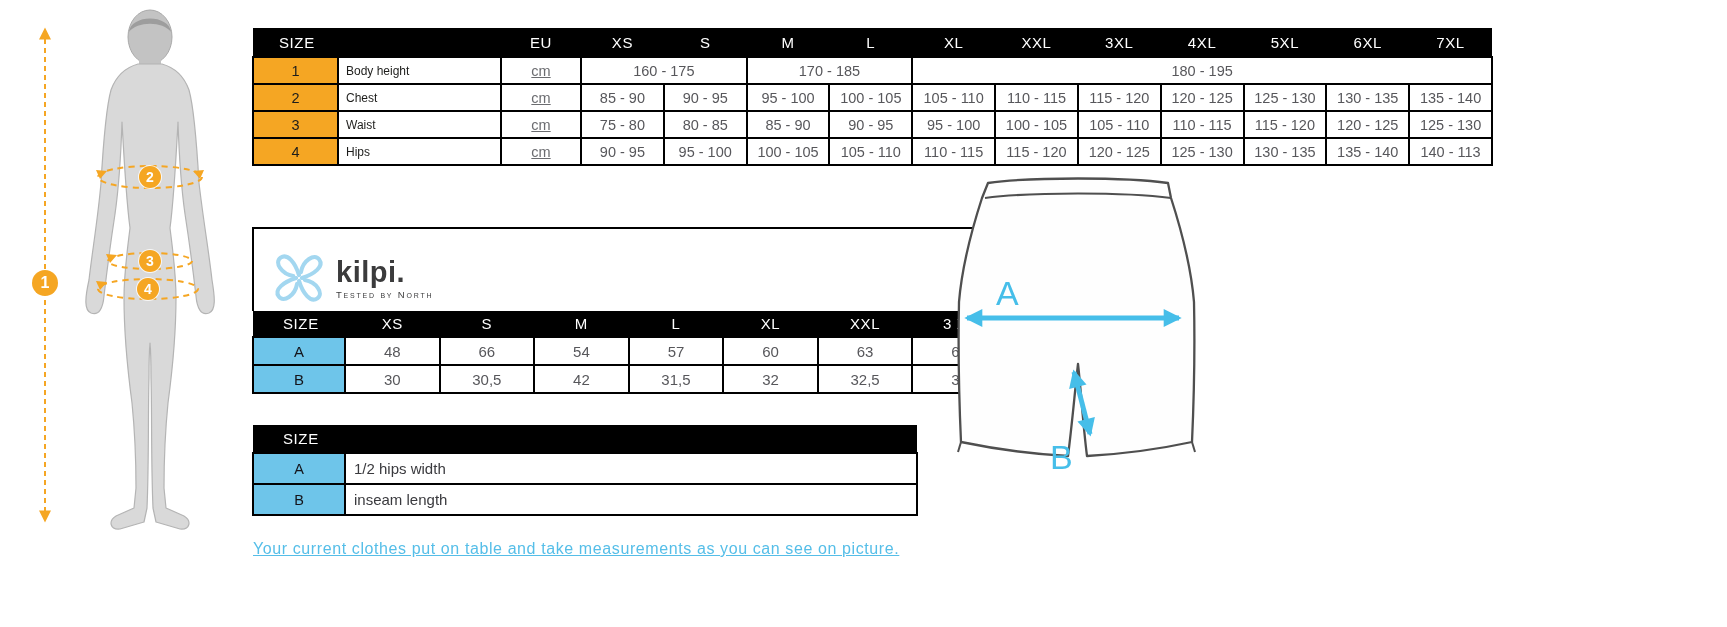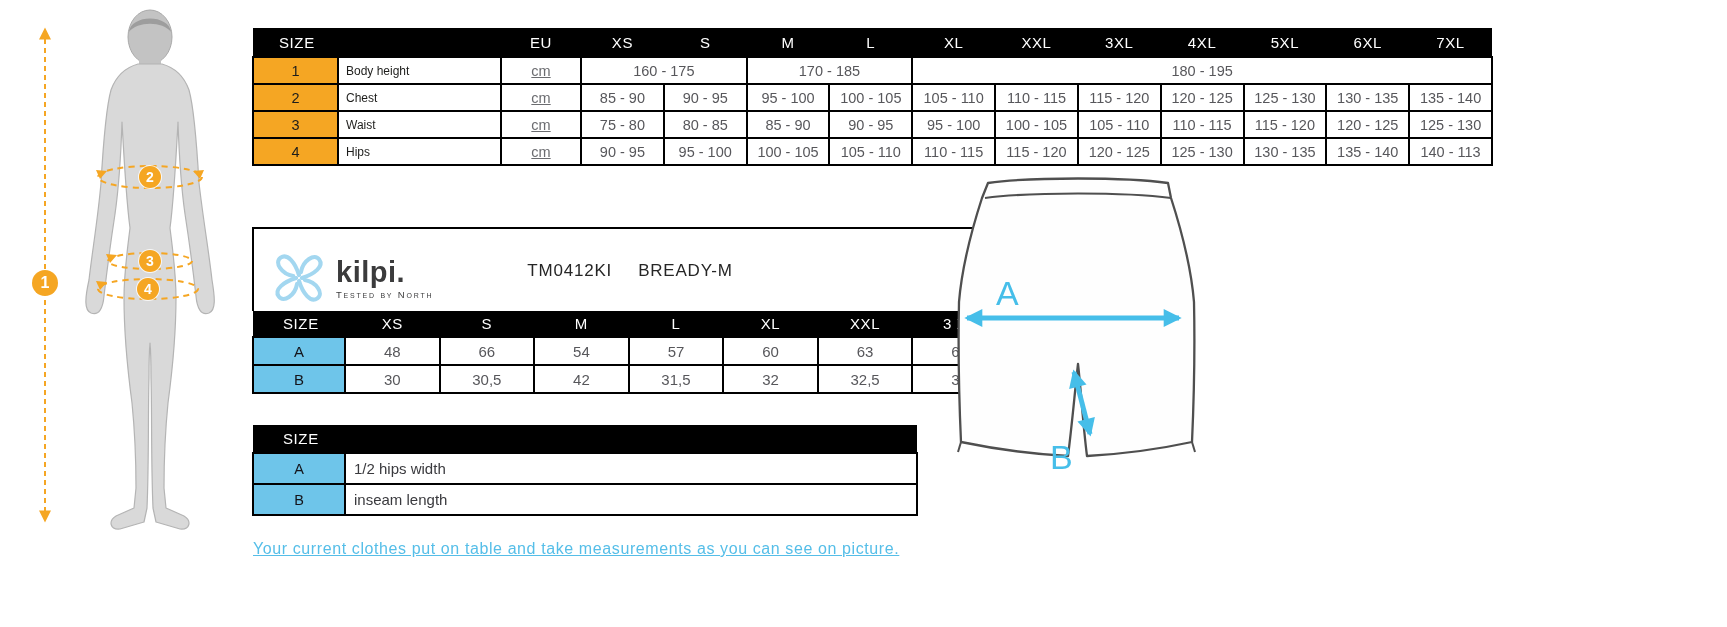--- a/index.html
+++ b/index.html
@@ -228,23 +228,20 @@
           <path d="M30,27 C26,14 18,4 11,9 C4,14 12,26 24,28" transform="rotate(90,30,30)"></path>
           <path d="M30,27 C26,14 18,4 11,9 C4,14 12,26 24,28" transform="rotate(180,30,30)"></path>
           <path d="M30,27 C26,14 18,4 11,9 C4,14 12,26 24,28" transform="rotate(270,30,30)"></path>
         </g>
       </svg>
       <div class="brand-text">
         <div class="brand">kilpi.</div>
         <div class="tagline">Tested by North</div>
       </div>
     </div>
-    <div class="product-title">
-      <span>TM0412KI</span><span>BREADY-M</span>
-    </div>
   </div>
 
   <table class="product">
     <colgroup>
         <col style="width:92px">
         <col>
         <col>
         <col>
         <col>
         <col>

